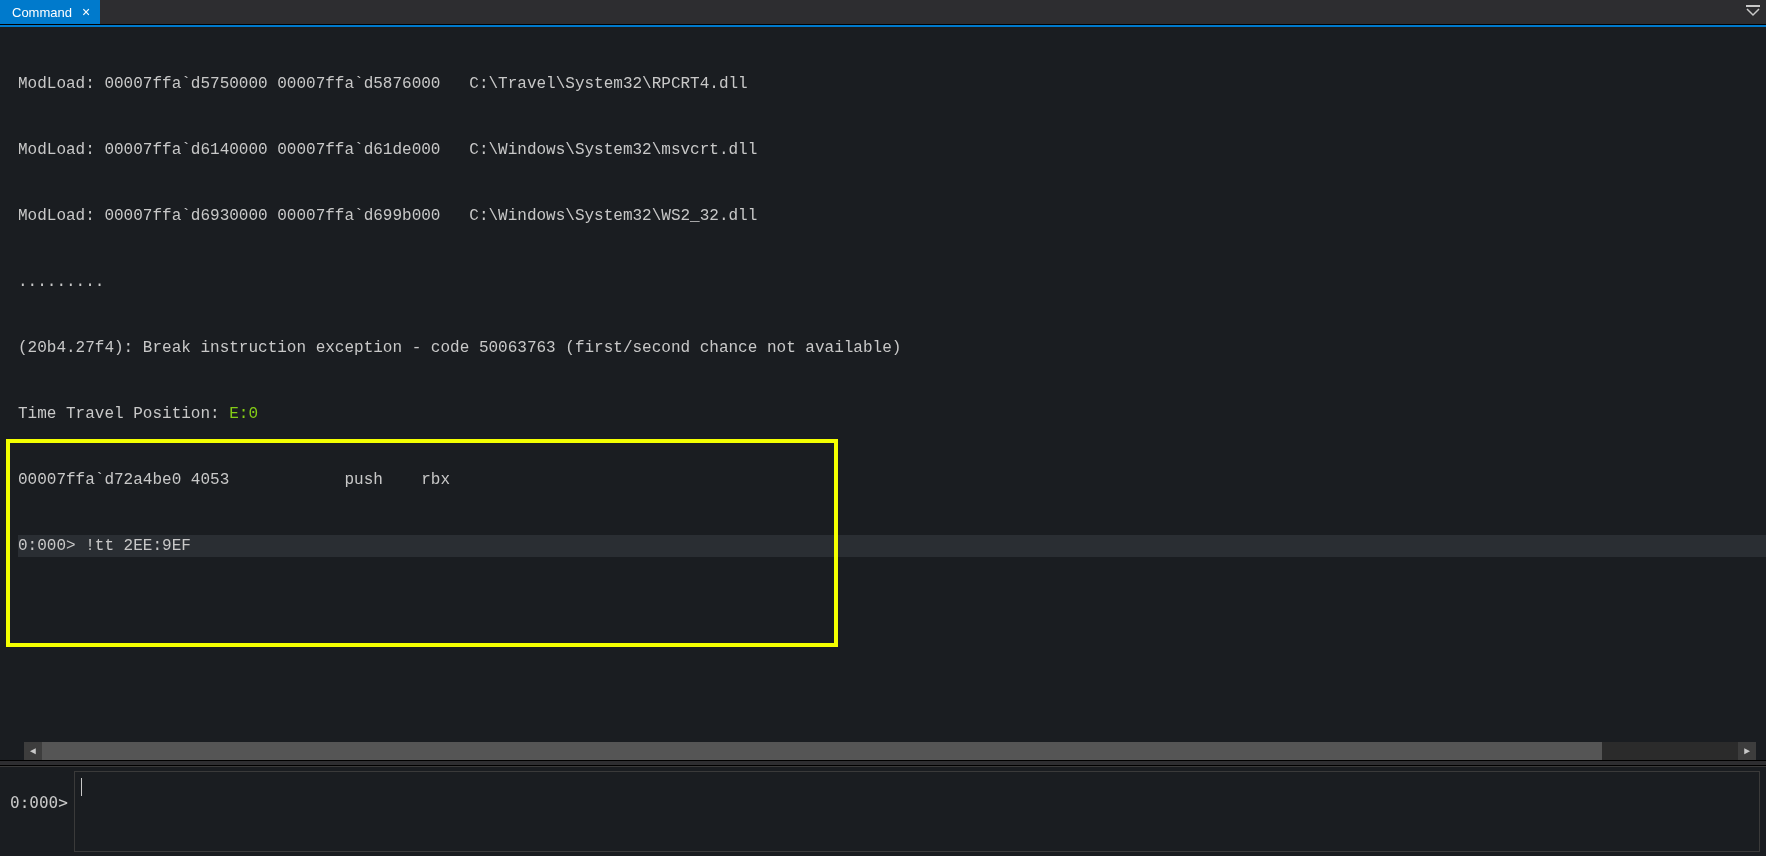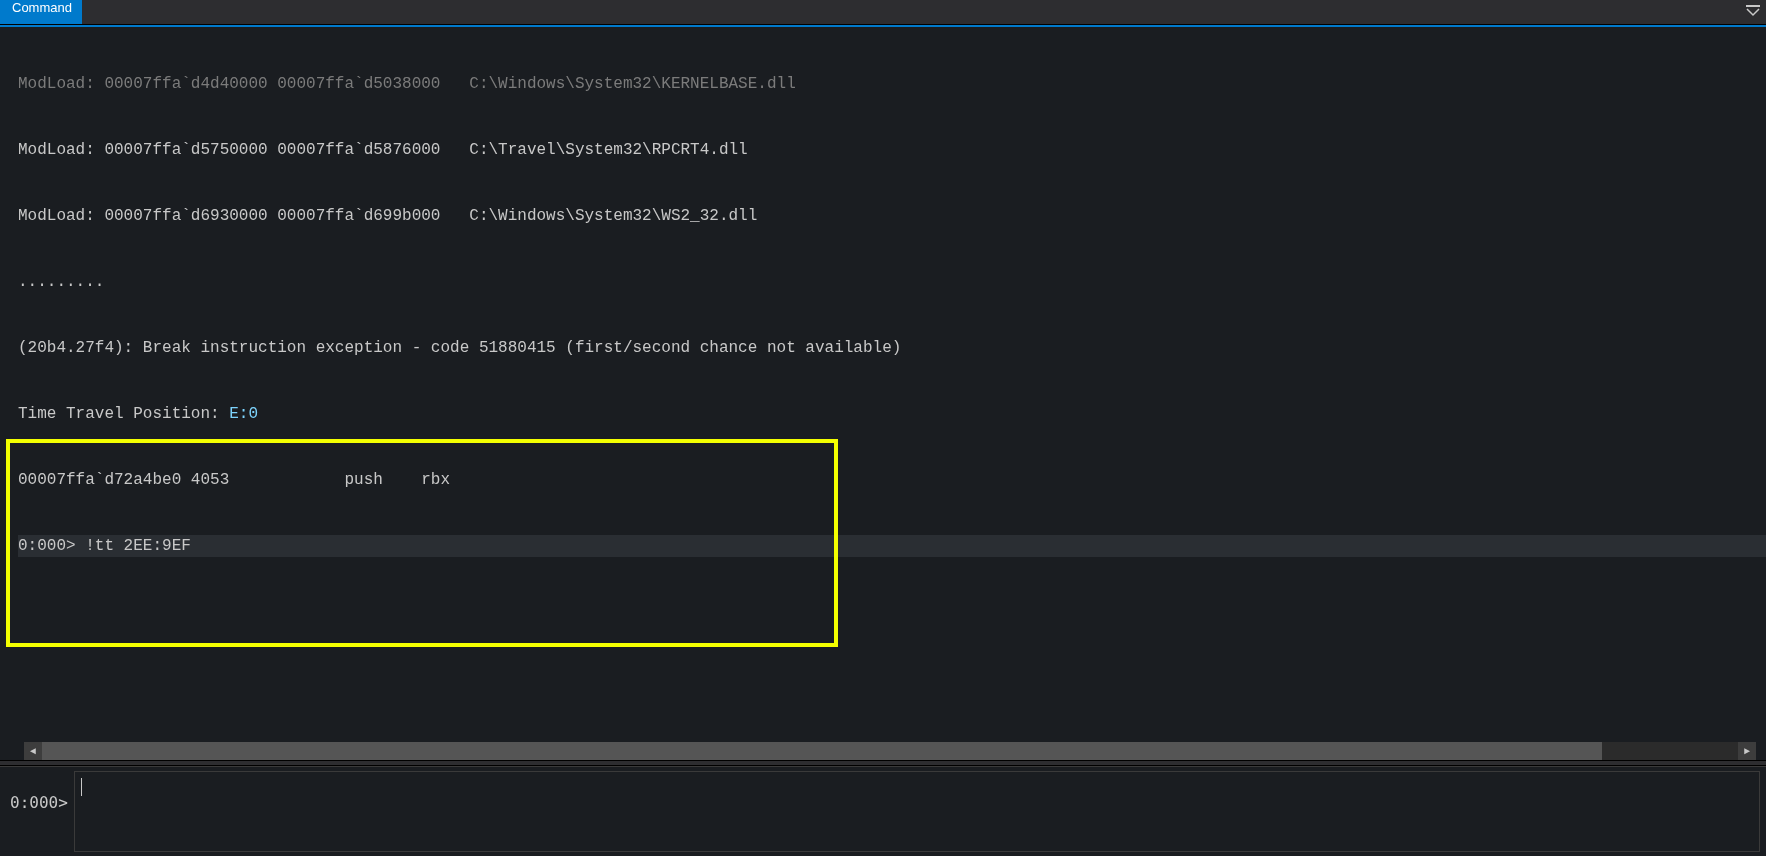--- a/index.html
+++ b/index.html
@@ -24,21 +24,20 @@
     border-bottom: 1px solid #000;
   }
   .tab {
     display: flex; align-items: center;
     padding: 0 10px 0 12px;
     background: #007acc;
     color: #ffffff;
     font-family: "Segoe UI", Tahoma, sans-serif;
     font-size: 13px;
     gap: 10px;
-    flex-direction: column;
   }
   .tab .close {
     font-size: 14px;
     line-height: 1;
     cursor: pointer;
   }
   .tabstrip .spacer { flex: 1; }
   .tab-menu {
     width: 26px;
     display: flex; align-items: center; justify-content: center;
@@ -67,21 +66,21 @@
     padding: 2px 0 2px 18px;
     line-height: 22px;
     white-space: pre;
     color: #c8c8c8;
   }
   .line {
     font-family: Consolas, 'Courier New', monospace;
     font-size: 16px;
   }
   .line.cmd { background: #2a2e33; }
-  .line a.ttlink { color: #7dd3fc; cursor: pointer; }
+  .line a.ttlink { color: #84cc16; cursor: pointer; }
   .line.cut { color: #7b7b7b; }
 
   .highlight-box {
     position: absolute;
     left: 6px;
     top: 412px;
     width: 832px;
     height: 208px;
     border: 4px solid #f4ff00;
     pointer-events: none;
@@ -182,25 +181,25 @@
       <svg viewBox="0 0 14 14">
         <path d="M1 4 L7 10 L13 4" fill="none" stroke="#c8c8c8" stroke-width="1.5"></path>
         <rect x="0" y="0" width="14" height="2" fill="#c8c8c8"></rect>
       </svg>
     </div>
   </div>
   <div class="accent"></div>
 
   <div class="output-wrap">
     <div class="output">
-      <div class="line cut">ModLoad: 00007ffa`d4d40000 00007ffa`d5038000   C:\Windows\System32\KERNELBASE.dll</div>
       <div class="line">ModLoad: 00007ffa`d5750000 00007ffa`d5876000   C:\Travel\System32\RPCRT4.dll</div>
+      <div class="line">ModLoad: 00007ffa`d6140000 00007ffa`d61de000   C:\Windows\System32\msvcrt.dll</div>
       <div class="line">ModLoad: 00007ffa`d6930000 00007ffa`d699b000   C:\Windows\System32\WS2_32.dll</div>
       <div class="line">.........</div>
-      <div class="line">(20b4.27f4): Break instruction exception - code 51880415 (first/second chance not available)</div>
+      <div class="line">(20b4.27f4): Break instruction exception - code 50063763 (first/second chance not available)</div>
       <div class="line"><span>Time Travel Position: </span><a class="ttlink">E:0</a></div>
       <div class="line">00007ffa`d72a4be0 4053            push    rbx</div>
       <div class="line cmd">0:000&gt; !tt 2EE:9EF</div>
       
       
       
       
       
       
       

